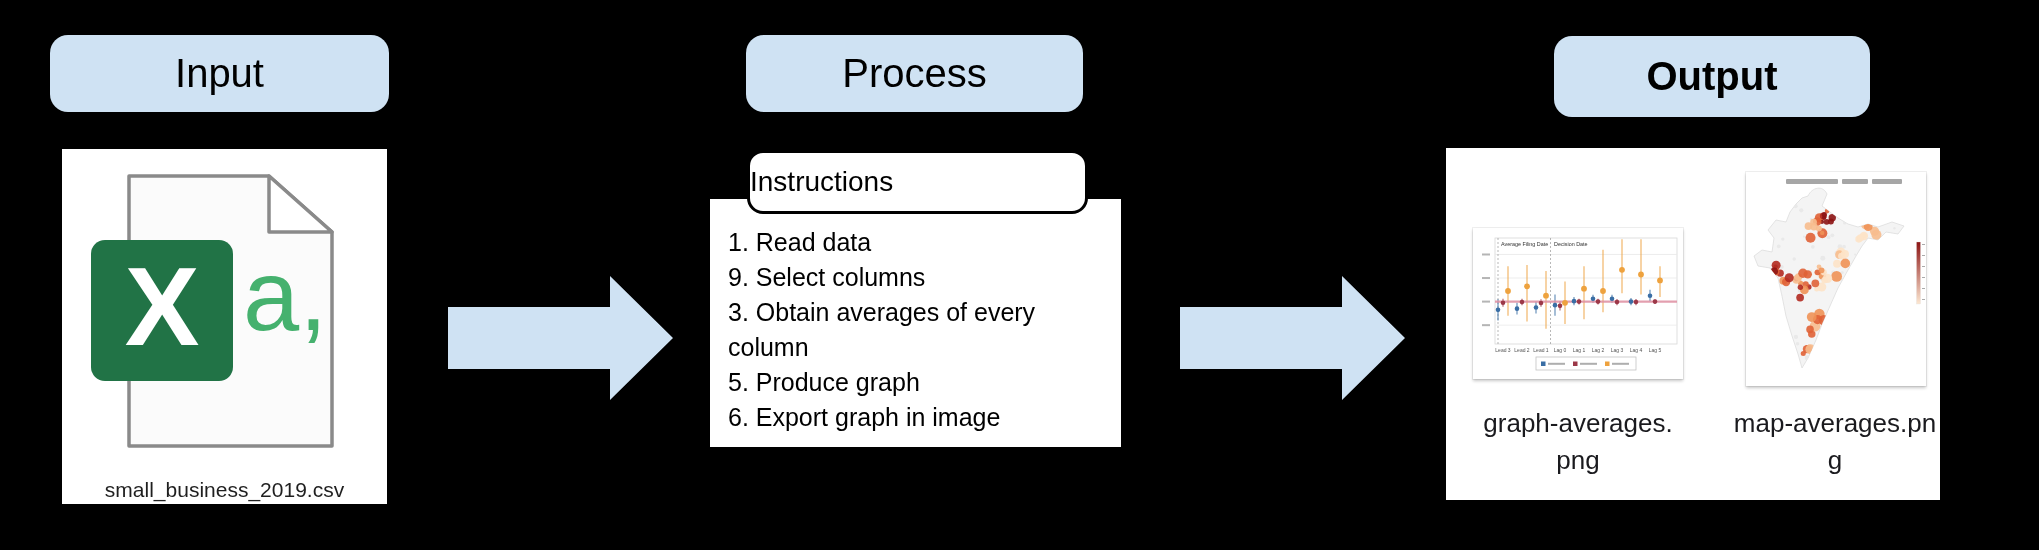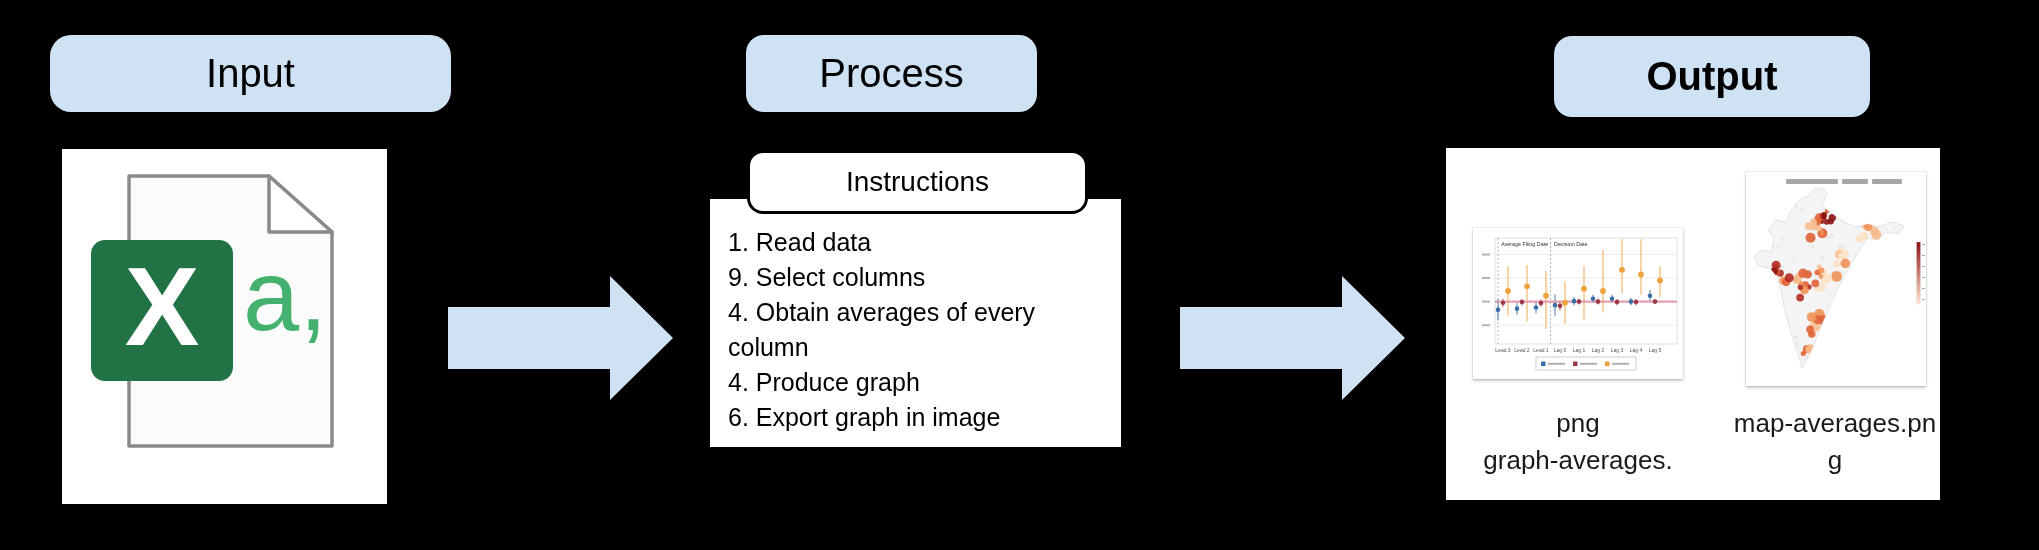--- a/index.html
+++ b/index.html
@@ -14,59 +14,60 @@
   
   .page-svg{position:absolute;left:64px;top:24px;}
   .xl-square{position:absolute;left:29px;top:91px;width:142px;height:141px;background:#217346;
              border-radius:14px;display:flex;align-items:center;justify-content:center;}
   .xl-square span{color:#fff;font-size:112px;font-weight:700;line-height:1;transform:translateY(-4px);}
   .csv-accent{position:absolute;left:181px;top:96px;font-size:101px;line-height:1;color:#45b16e;}
   .file-label{position:absolute;left:0;right:0;top:329px;text-align:center;font-size:21px;color:#1f1f1f;}
   
   .instructions-box{position:absolute;left:747px;top:150px;width:341px;height:64px;background:#fff;
         border:3px solid #000;border-radius:16px;box-sizing:border-box;display:flex;
-        align-items:center;justify-content:center;font-size:28px;z-index:3;}
+        align-items:center;font-size:28px;z-index:3;}
   .instr-list{position:absolute;left:18px;top:26px;font-size:25px;line-height:35px;color:#000000;}
   
   .thumb{position:absolute;background:#fff;box-shadow:0 2px 3px rgba(0,0,0,.22),0 0 0 1px rgba(0,0,0,.06);}
   .thumb-label{position:absolute;width:240px;text-align:center;font-size:26px;line-height:37px;color:#1a1a1e;}
 </style>
 </head>
 <body>
 
 <div class="canvas">
 
-  <div class="badge" style="left:50px;top:35px;width:401px;height:77px;border-radius:21px;">Input</div>
-  <div class="badge" style="left:746px;top:35px;width:291px;height:77px;">Process</div>
+  <div class="badge" style="left:50px;top:35px;width:339px;height:77px;">Input</div>
+  <div class="badge" style="left:746px;top:35px;width:337px;height:77px;">Process</div>
   <div class="badge" style="left:1554px;top:36px;width:316px;height:81px;font-weight:bold;">Output</div>
 
   <div class="arrow" style="left:448px;top:276px;"></div>
   <div class="arrow" style="left:1180px;top:276px;"></div>
 
   <div class="card" style="left:62px;top:149px;width:325px;height:355px;">
     <svg class="page-svg" width="209" height="276" viewBox="0 0 209 276">
       <path d="M3,3 H143 L206,59 V273 H3 Z" fill="#fbfbfb" stroke="#8a8a8a" stroke-width="3.5" stroke-linejoin="round"></path>
       <path d="M143,3 V59 H206 Z" fill="#ffffff" stroke="#8a8a8a" stroke-width="3.5" stroke-linejoin="round"></path>
     </svg>
     <div class="xl-square">
       <span>X</span>
     </div>
     <div class="csv-accent">a,</div>
+    <div class="file-label">small_business_2019.csv</div>
   </div>
 
   <div class="instructions-box">
     <span>Instructions</span>
   </div>
   <div class="card" style="left:710px;top:199px;width:411px;height:248px;z-index:1;">
     <div class="instr-list">
       <div>1. Read data</div>
       <div>9. Select columns</div>
-      <div>4. Obtain averages of every</div>
+      <div>3. Obtain averages of every</div>
       <div>column</div>
-      <div>4. Produce graph</div>
+      <div>5. Produce graph</div>
       <div>6. Export graph in image</div>
     </div>
   </div>
 
   <div class="card" style="left:1446px;top:148px;width:494px;height:352px;">
     <svg id="graph-thumb" class="thumb" style="left:27px;top:80px;" width="210" height="151" viewBox="0 0 210 151">
         <rect x="0" y="0" width="210" height="151" fill="#ffffff"></rect>
         <rect x="22" y="10" width="182" height="106" fill="none" stroke="#d8d8d8" stroke-width="0.8"></rect>
         <line x1="22" y1="26.48888888888889" x2="204" y2="26.48888888888889" stroke="#e9e9e9" stroke-width="0.8"></line>
         <line x1="22" y1="50.04444444444445" x2="204" y2="50.04444444444445" stroke="#e9e9e9" stroke-width="0.8"></line>
@@ -334,22 +335,22 @@
         </g>
         <rect x="170.5" y="70" width="4" height="62" fill="url(#cbg)" stroke="#dddddd" stroke-width="0.3"></rect>
         <rect x="176" y="72" width="3" height="1" fill="#aaaaaa"></rect>
         <rect x="176" y="83" width="3" height="1" fill="#aaaaaa"></rect>
         <rect x="176" y="94" width="3" height="1" fill="#aaaaaa"></rect>
         <rect x="176" y="105" width="3" height="1" fill="#aaaaaa"></rect>
         <rect x="176" y="116" width="3" height="1" fill="#aaaaaa"></rect>
         <rect x="176" y="127" width="3" height="1" fill="#aaaaaa"></rect>
       </svg>
     <div class="thumb-label" style="left:12px;top:257px;">
+      <div>graph-averages.</div>
       <div>png</div>
-      <div>graph-averages.</div>
     </div>
     <div class="thumb-label" style="left:269px;top:257px;">
       <div>map-averages.pn</div>
       <div>g</div>
     </div>
   </div>
 
 </div>
 
 </body></html>

